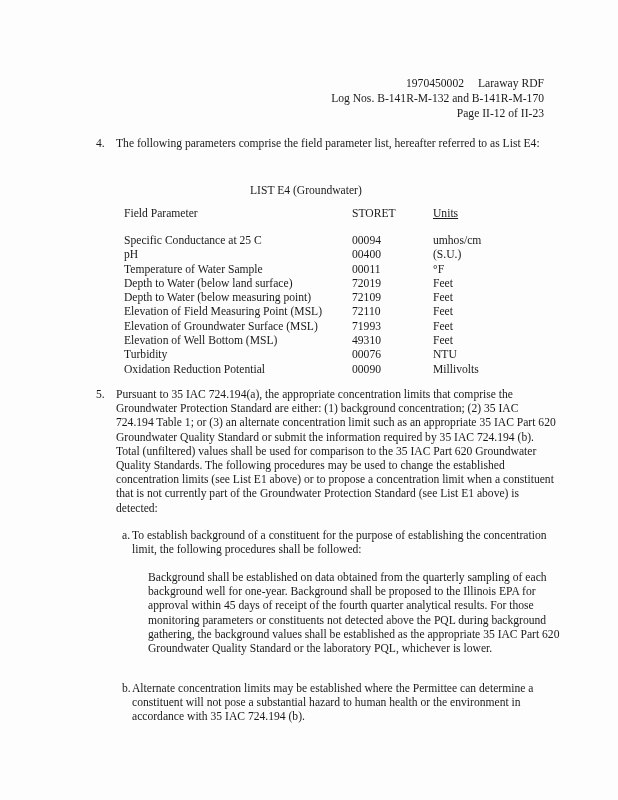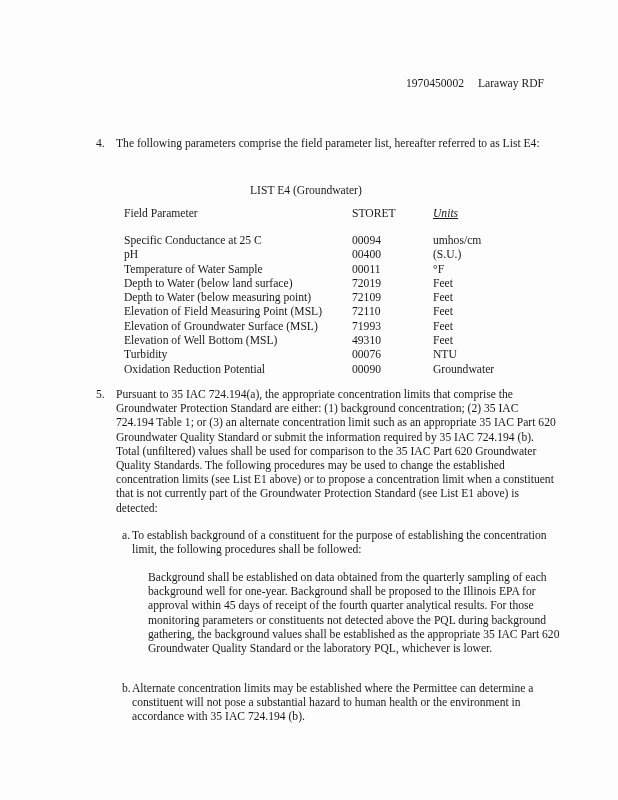--- a/index.html
+++ b/index.html
@@ -13,33 +13,35 @@
     .para { position: absolute; left: 96px; width: 460px; }
     .para .num { position: absolute; left: 0; top: 0; }
     .para .body { margin-left: 20px; }
     .list-title { position: absolute; left: 250px; top: 184px; }
     .tbl { position: absolute; left: 124px; top: 207px; }
     .tbl .row { position: relative; height: 14.3px; white-space: nowrap; }
     .tbl .c1 { position: absolute; left: 0; }
     .tbl .c2 { position: absolute; left: 228px; }
     .tbl .c3 { position: absolute; left: 309px; }
     .tbl .hdr { height: 27px; }
-    .u { text-decoration: underline; font-style: italic; }
+    .u { text-decoration: underline; }
     .sub { position: absolute; left: 122px; width: 440px; }
     .sub .num { position: absolute; left: 0; top: 0; }
     .sub .body { margin-left: 10px; }
     .block { position: absolute; left: 148px; width: 414px; }
   </style>
 </head>
 <body>
 
 <div class="header">
   <div class="line1">
     <span style="margin-left:0">1970450002</span><span>Laraway RDF</span>
   </div>
+  <div>Log Nos. B-141R-M-132 and B-141R-M-170</div>
+  <div>Page II-12 of II-23</div>
 </div>
 
 <div class="para" style="top:137px;">
   <span class="num">4.</span>
   <div class="body">The following parameters comprise the field parameter list, hereafter referred to as List E4:</div>
 </div>
 
 <div class="list-title">LIST E4 (Groundwater)</div>
 
 <div class="tbl">
@@ -89,21 +91,21 @@
       <span class="c3">Feet</span>
     </div>
   <div class="row">
       <span class="c1">Turbidity</span>
       <span class="c2">00076</span>
       <span class="c3">NTU</span>
     </div>
   <div class="row">
       <span class="c1">Oxidation Reduction Potential</span>
       <span class="c2">00090</span>
-      <span class="c3">Groundwater</span>
+      <span class="c3">Millivolts</span>
     </div>
 </div>
 
 <div class="para" style="top:388px;">
   <span class="num">5.</span>
   <div class="body">Pursuant to 35 IAC 724.194(a), the appropriate concentration limits that comprise the Groundwater Protection Standard are either: (1) background concentration; (2) 35 IAC 724.194 Table 1; or (3) an alternate concentration limit such as an appropriate 35 IAC Part 620 Groundwater Quality Standard or submit the information required by 35 IAC 724.194 (b).  Total (unfiltered) values shall be used for comparison to the 35 IAC Part 620 Groundwater Quality Standards.  The following procedures may be used to change the established concentration limits (see List E1 above) or to propose a concentration limit when a constituent that is not currently part of the Groundwater Protection Standard (see List E1 above) is detected:</div>
 </div>
 
 <div class="sub" style="top:529px;">
   <span class="num">a.</span>

